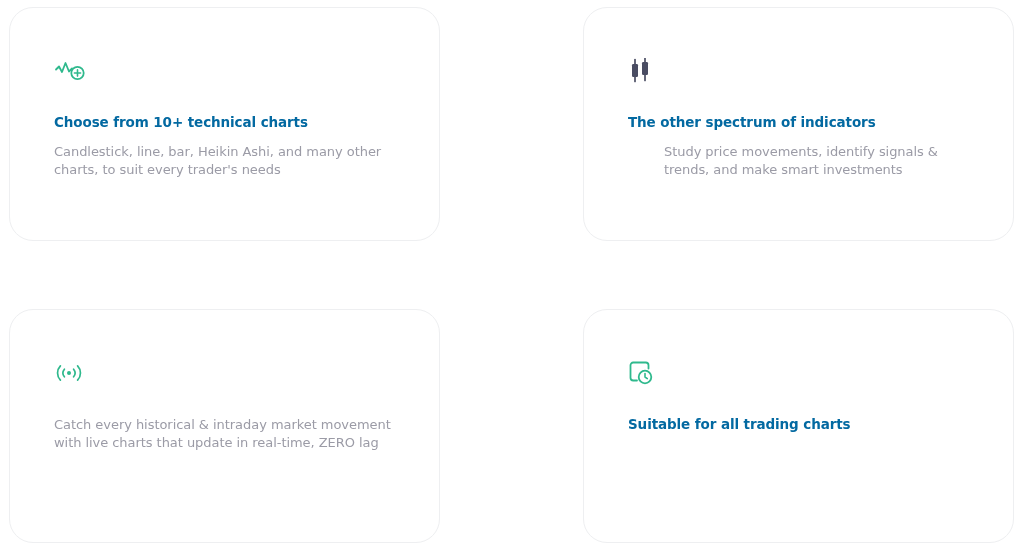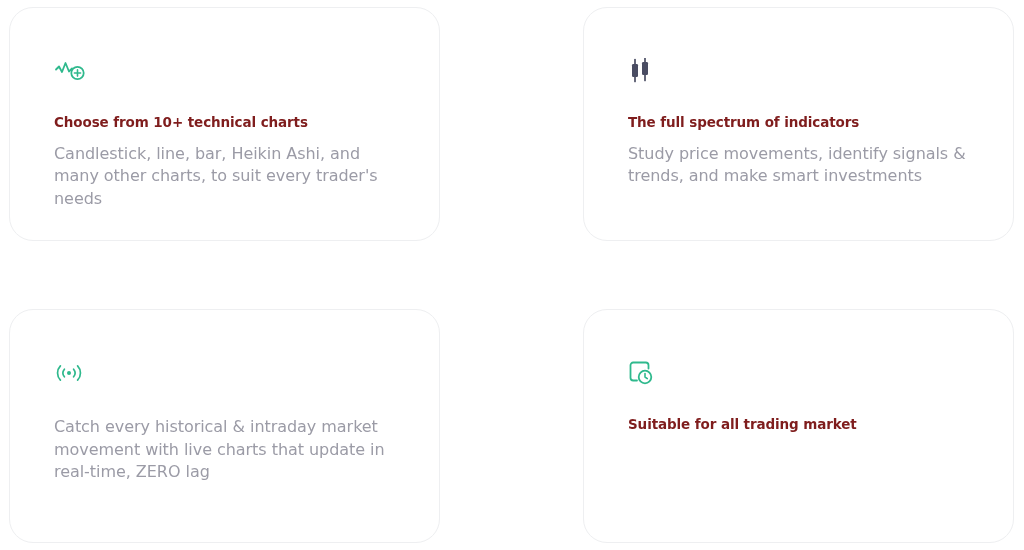--- a/index.html
+++ b/index.html
@@ -45,39 +45,40 @@
     align-items: center;
     margin-bottom: 26px;
   }
   .card-icon svg {
     display: block;
   }
 
   .card-title {
     font-size: 13.5px;
     font-weight: bold;
-    color: #7f1d1d;
+    color: #0369a1;
     letter-spacing: -0.1px;
     line-height: 1.3;
     margin: 0 0 11px 0;
   }
 
   .card-desc {
-    font-size: 16px;
+    font-size: 13px;
     font-weight: normal;
     color: #9b9ba6;
     line-height: 1.42;
     margin: 0;
     max-width: 345px;
     letter-spacing: -0.05px;
   }
 
   .card-2 .card-desc,
   .card-4 .card-desc {
     max-width: 350px;
+    margin-left: 36px;
   }
 </style>
 </head>
 <body>
 
 <div class="features-grid">
 
   <div class="feature-card card-1">
     <div class="card-icon">
       <svg width="34" height="24" viewBox="0 0 34 24" fill="none">
@@ -92,21 +93,21 @@
 
   <div class="feature-card card-2">
     <div class="card-icon">
       <svg width="24" height="26" viewBox="0 0 24 26" fill="none">
         <path d="M7 1.5 V23.5" stroke="#4a4d63" stroke-width="1.7" stroke-linecap="round"></path>
         <rect x="4" y="6" width="6" height="13" rx="1.2" fill="#4a4d63"></rect>
         <path d="M17 0.5 V22.5" stroke="#4a4d63" stroke-width="1.7" stroke-linecap="round"></path>
         <rect x="14" y="4" width="6" height="13" rx="1.2" fill="#4a4d63"></rect>
       </svg>
     </div>
-    <p class="card-title">The full spectrum of indicators</p>
+    <p class="card-title">The other spectrum of indicators</p>
     <p class="card-desc">Study price movements, identify signals &amp; trends, and make smart investments</p>
   </div>
 
   <div class="feature-card card-3">
     <div class="card-icon">
       <svg width="30" height="24" viewBox="0 0 30 24" fill="none">
         <circle cx="15" cy="12" r="2" fill="#2fb98d"></circle>
         <path d="M10.4 8.2 A6 6 0 0 0 10.4 15.8" stroke="#2fb98d" stroke-width="1.7" stroke-linecap="round" fill="none"></path>
         <path d="M19.6 8.2 A6 6 0 0 1 19.6 15.8" stroke="#2fb98d" stroke-width="1.7" stroke-linecap="round" fill="none"></path>
         <path d="M6.4 4.8 A10.5 10.5 0 0 0 6.4 19.2" stroke="#2fb98d" stroke-width="1.7" stroke-linecap="round" fill="none"></path>
@@ -117,16 +118,16 @@
   </div>
 
   <div class="feature-card card-4">
     <div class="card-icon">
       <svg width="26" height="26" viewBox="0 0 26 26" fill="none">
         <path d="M20.5 8.5 V5.2 A2.7 2.7 0 0 0 17.8 2.5 H5.2 A2.7 2.7 0 0 0 2.5 5.2 V17.8 A2.7 2.7 0 0 0 5.2 20.5 H9" stroke="#2fb98d" stroke-width="1.8" stroke-linecap="round" fill="none"></path>
         <circle cx="17" cy="17" r="6.3" stroke="#2fb98d" stroke-width="1.8" fill="none"></circle>
         <path d="M17 13.6 V17 L19.3 18.6" stroke="#2fb98d" stroke-width="1.6" stroke-linecap="round" stroke-linejoin="round"></path>
       </svg>
     </div>
-    <p class="card-title">Suitable for all trading market</p>
+    <p class="card-title">Suitable for all trading charts</p>
   </div>
 
 </div>
 
 </body></html>

